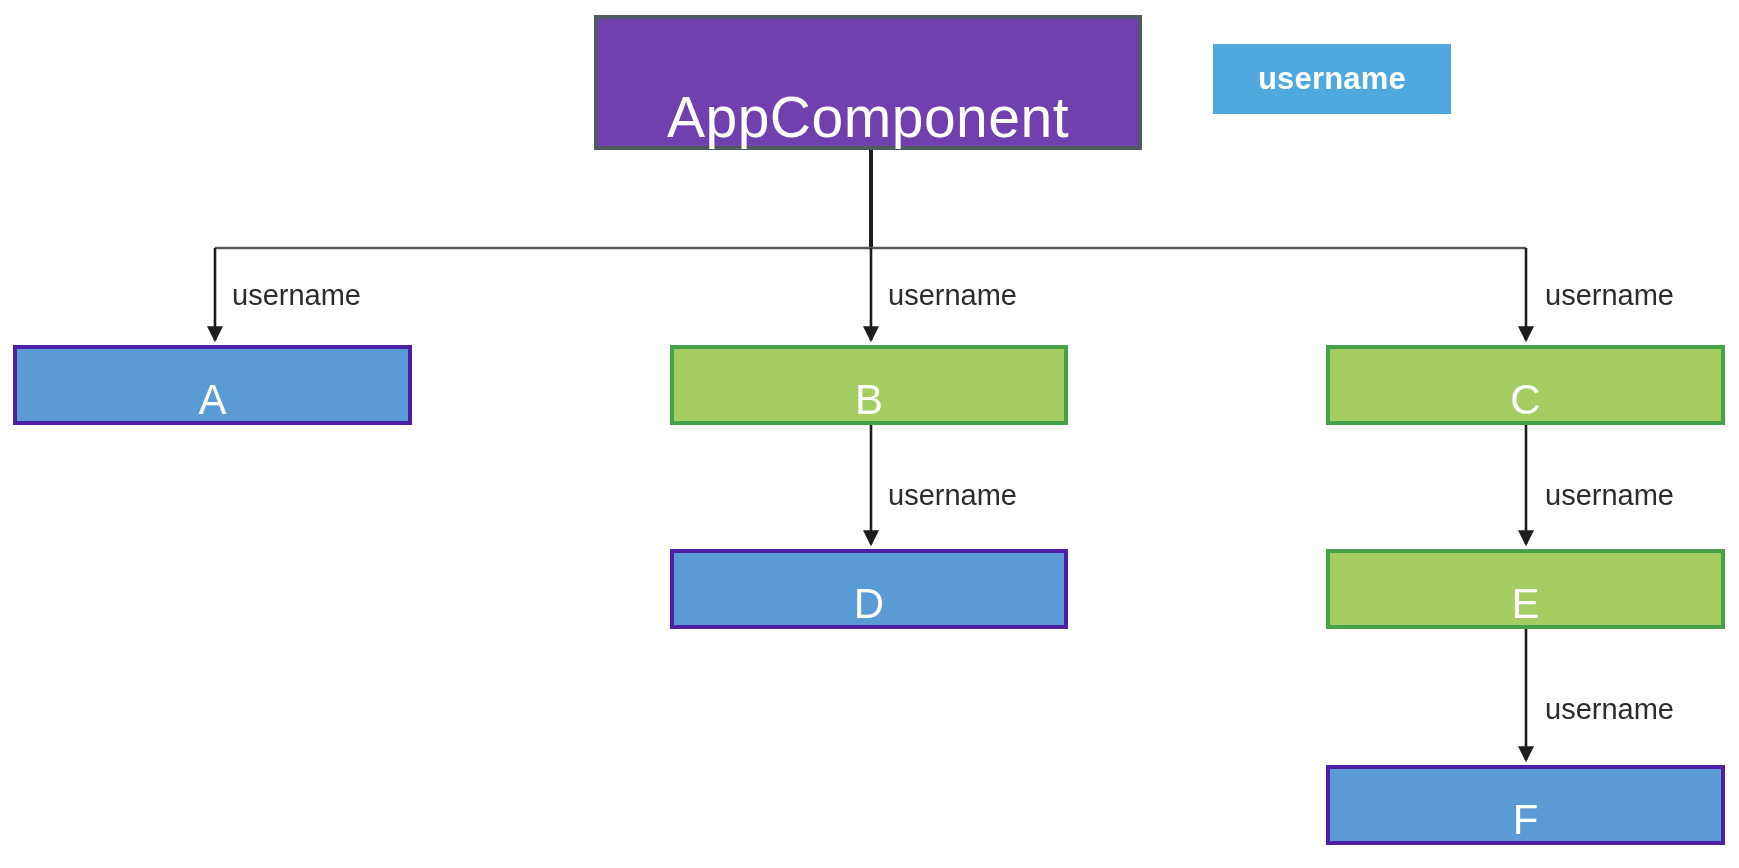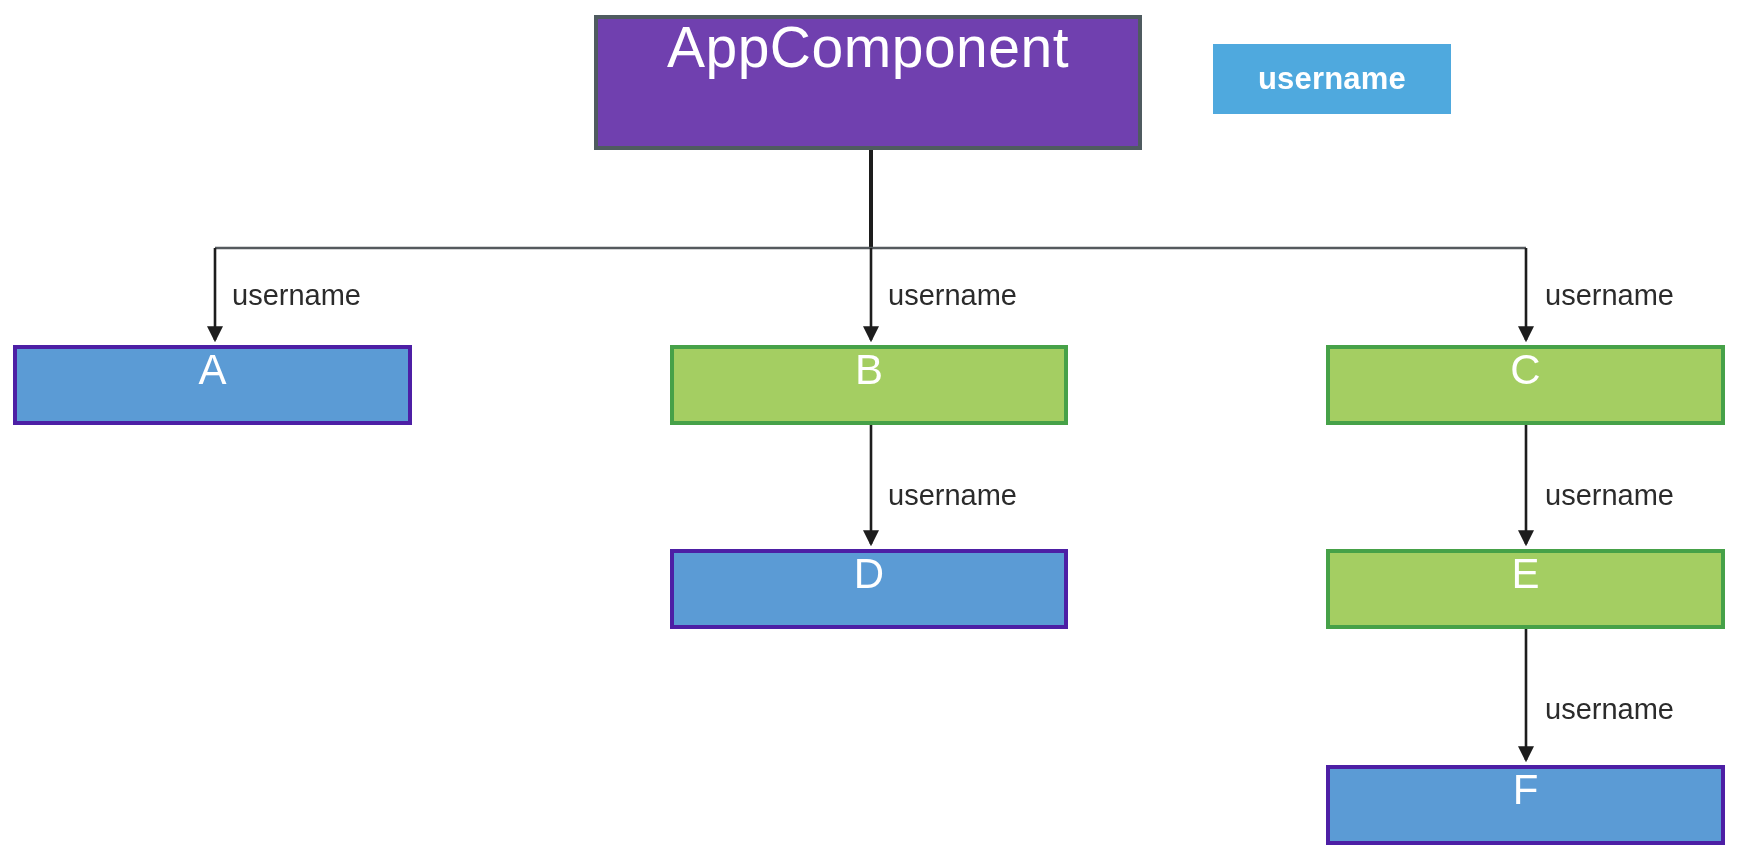--- a/index.html
+++ b/index.html
@@ -23,21 +23,21 @@
     left: 0;
     top: 0;
     width: 1739px;
     height: 868px;
     pointer-events: none;
   }
   .node {
     position: absolute;
     box-sizing: border-box;
     display: flex;
-    align-items: flex-start;
+    align-items: flex-end;
     justify-content: center;
     color: #ffffff;
     text-align: center;
     line-height: 1;
   }
   .node-root {
     background: #7040AF;
     border: 4px solid #4F5B60;
     font-size: 57px;
     font-weight: 400;

